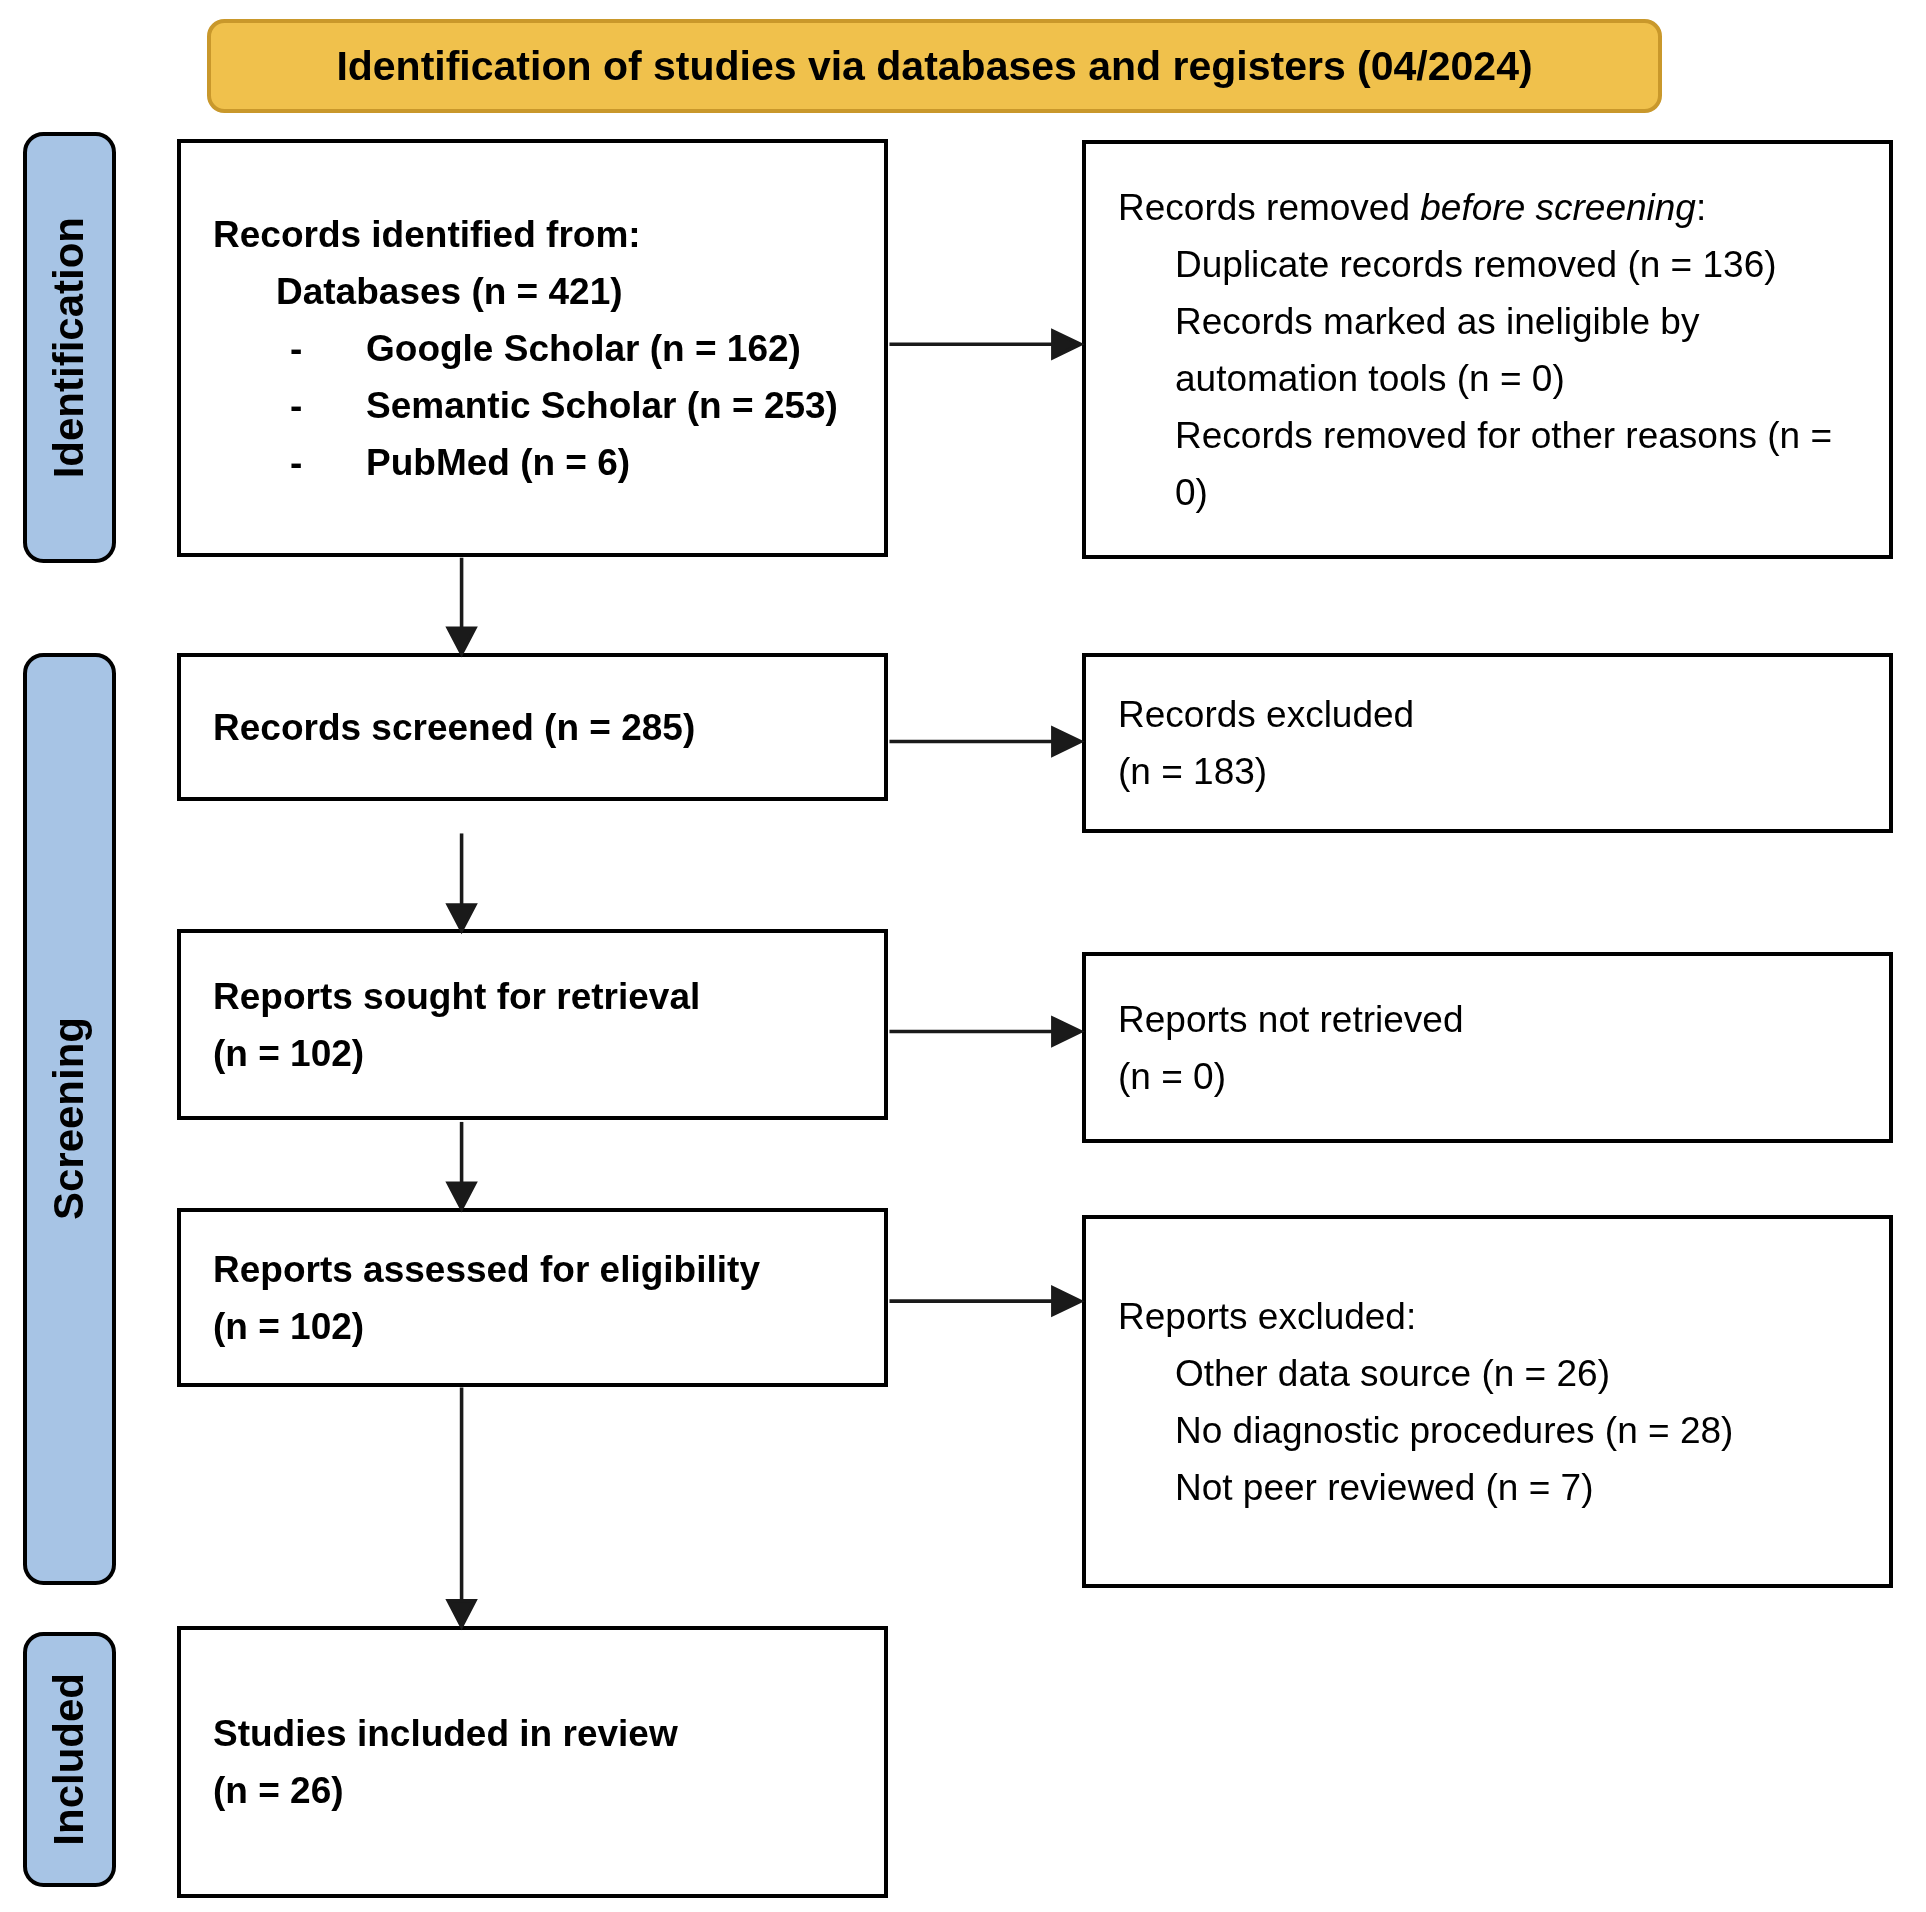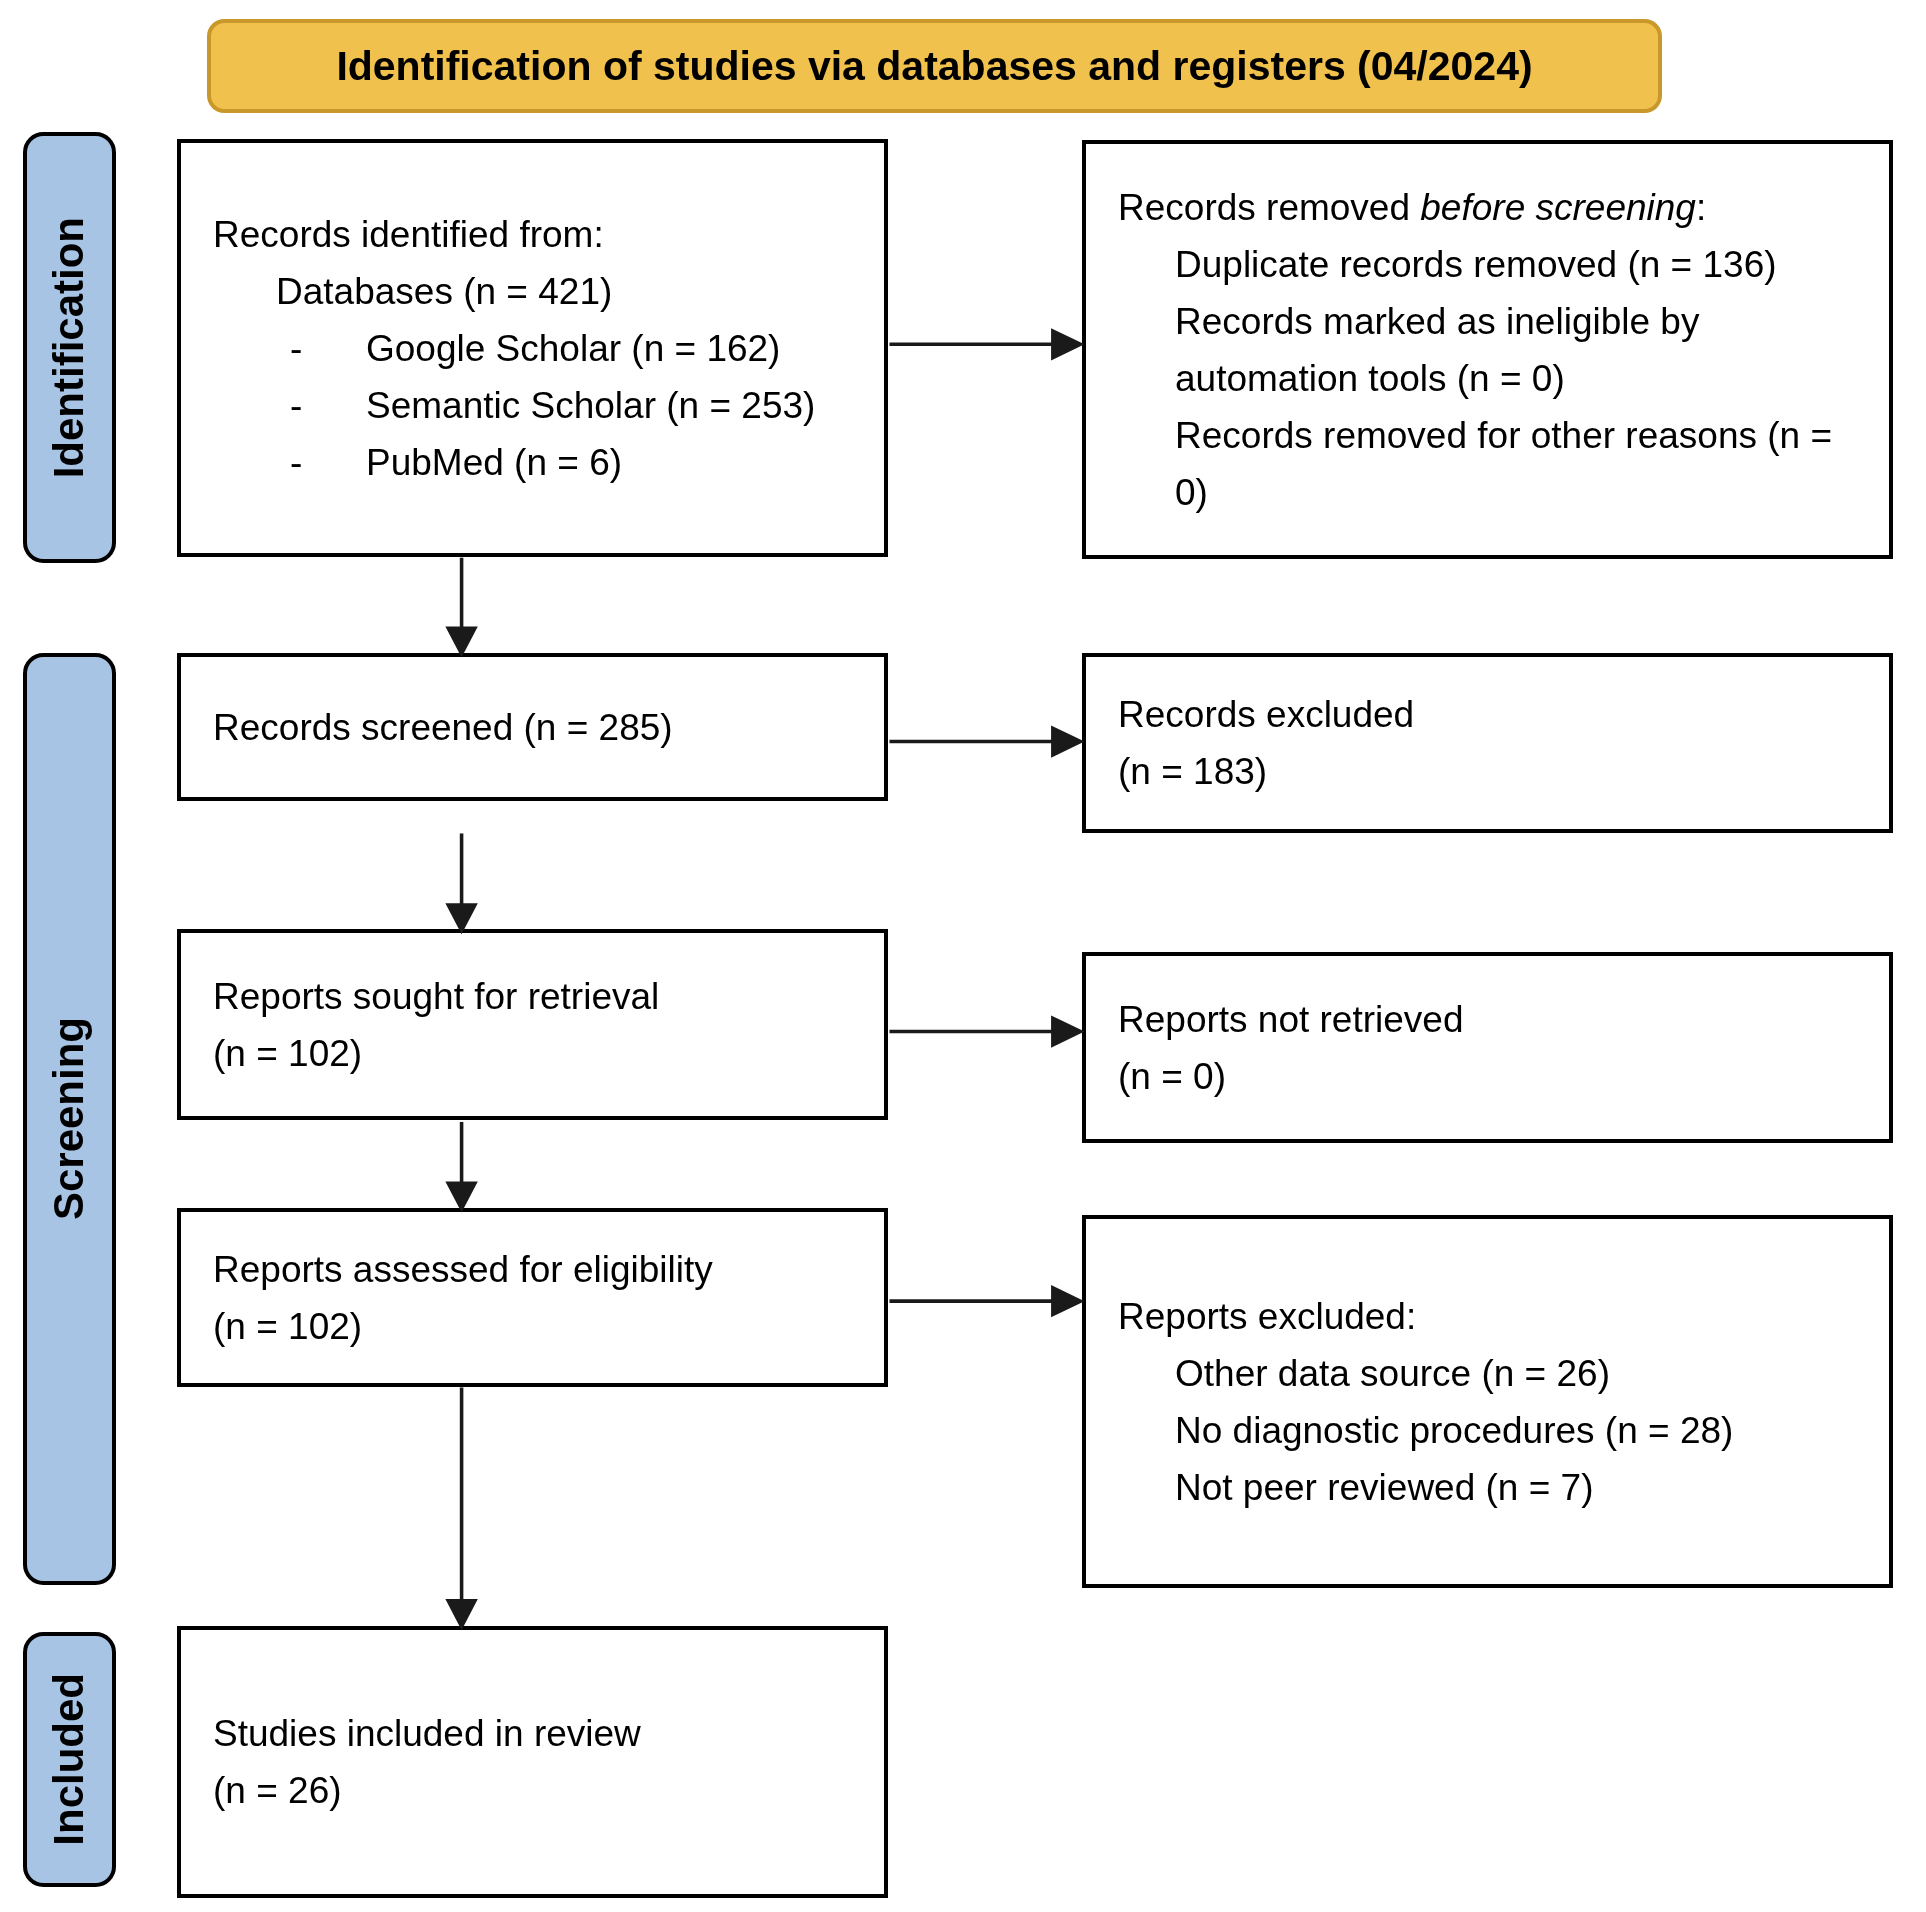--- a/index.html
+++ b/index.html
@@ -53,21 +53,21 @@
 
   
   .box {
     position: absolute;
     background: #FFFFFF;
     border: 4.6px solid #000000;
     box-sizing: border-box;
     display: flex; flex-direction: column; justify-content: center;
     padding: 10.2px 15.3px 10.2px 32px;
   }
-  .col-left  { left: 177px;  width: 711px; }
+  .col-left  { left: 177px;  width: 711px; font-weight: bold; }
   .col-right { left: 1082px; width: 811px; }
 
   .box-identified        { top: 139px;  height: 418px; }
   .box-removed           { top: 140px;  height: 419px; }
   .box-screened          { top: 653px; height: 148px; }
   .box-records-excluded  { top: 653px; height: 180px; }
   .box-sought            { top: 929px; height: 191px; }
   .box-not-retrieved     { top: 952px; height: 191px; }
   .box-assessed          { top: 1208px; height: 179px; }
   .box-reports-excluded  { top: 1215px; height: 373px; }

